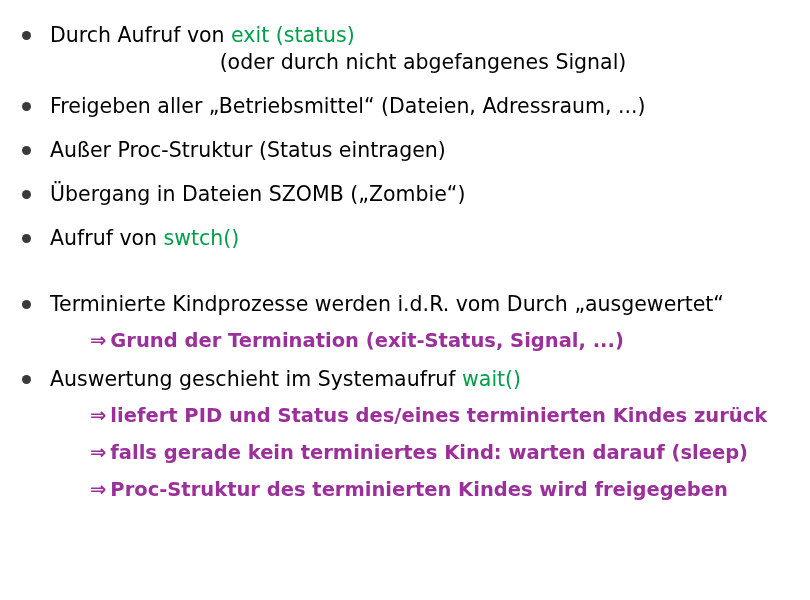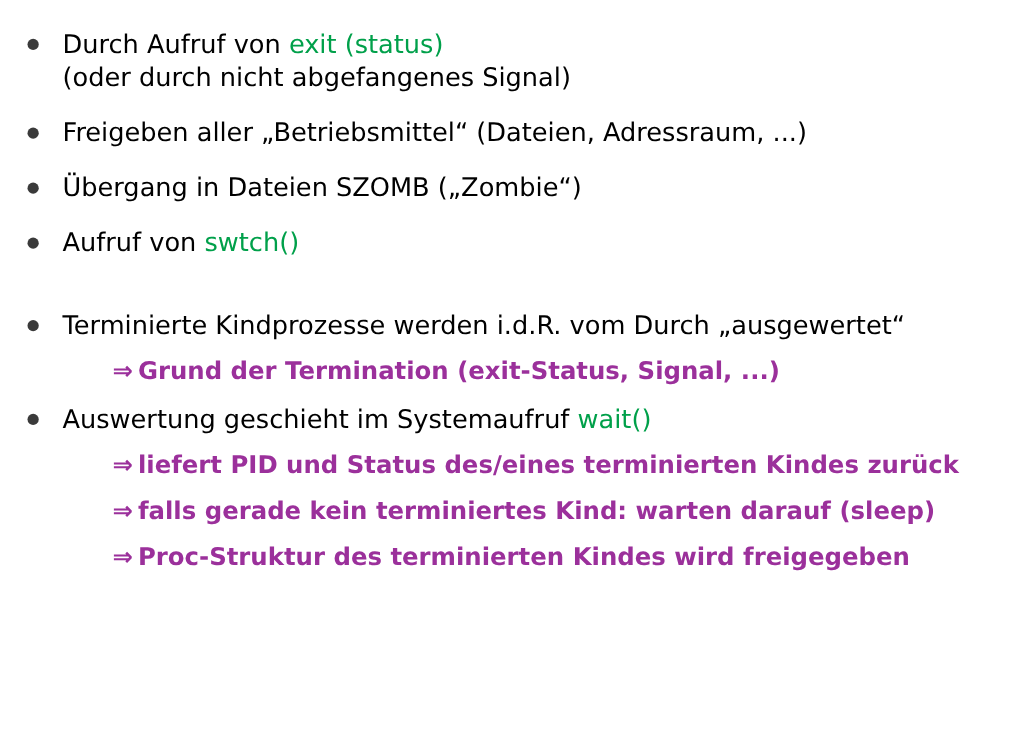--- a/index.html
+++ b/index.html
@@ -38,20 +38,21 @@
     position: absolute;
     left: 8px;
     top: 9px;
     width: 9px;
     height: 9px;
     border-radius: 50%;
     background: #3a3a3a;
   }
   .line2 {
     display: block;
+    text-align: center;
   }
   .code {
     color: #00a04a;
   }
   .sub {
     color: #9b309b;
     font-size: 19.5px;
     line-height: 1.45;
     padding-left: 40px;
     margin-top: 6px;
@@ -85,20 +86,24 @@
       <span class="dot"></span>
       <span>Durch Aufruf von </span><span class="code">exit (status)</span>
       <span class="line2">(oder durch nicht abgefangenes Signal)</span>
     </li>
 
     <li class="bullet">
       <span class="dot"></span>
       <span>Freigeben aller „Betriebsmittel“ (Dateien, Adressraum, ...)</span>
     </li>
 
+    <li class="bullet">
+      <span class="dot"></span>
+      <span>Außer Proc-Struktur  (Status eintragen)</span>
+    </li>
 
     <li class="bullet">
       <span class="dot"></span>
       <span>Übergang in Dateien SZOMB („Zombie“)</span>
     </li>
 
     <li class="bullet">
       <span class="dot"></span>
       <span>Aufruf von </span><span class="code">swtch()</span>
     </li>

